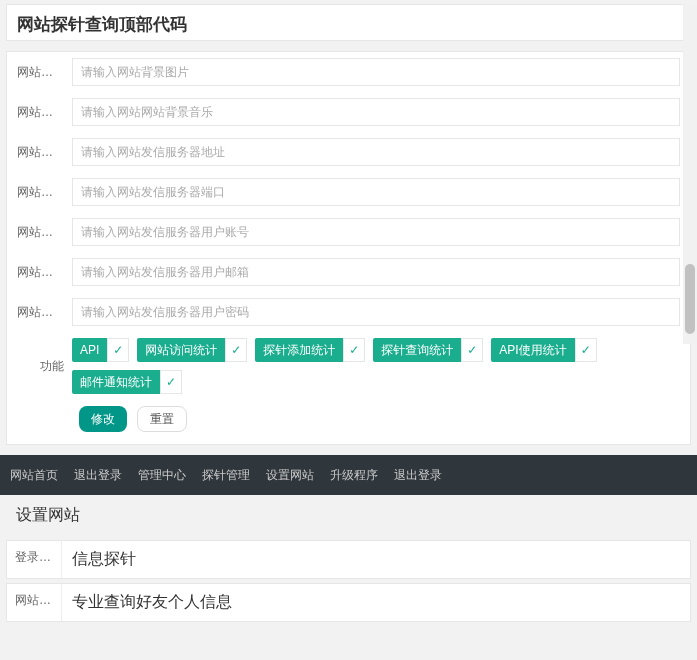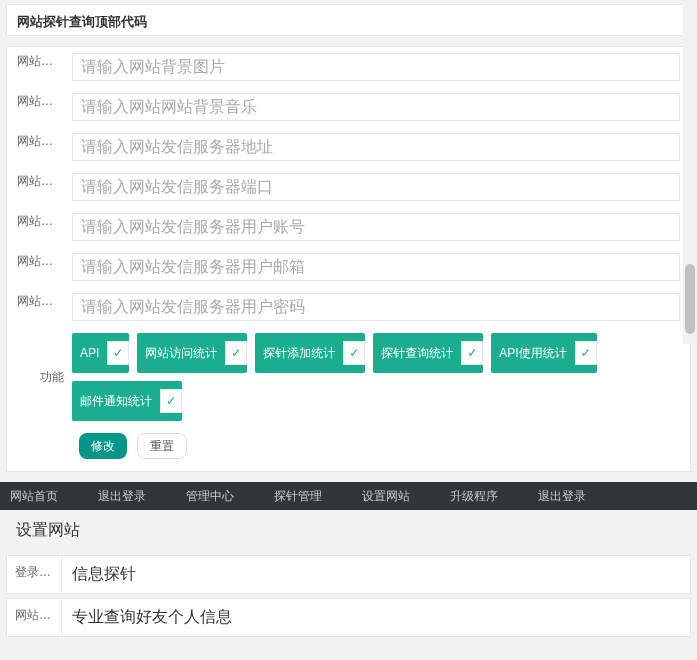--- a/index.html
+++ b/index.html
@@ -1,37 +1,37 @@
 <!DOCTYPE html>
 <html><head>
 <meta charset="utf-8">
 <style>
 * { margin: 0; padding: 0; box-sizing: border-box; }
 body { font-family: "Microsoft YaHei", Arial, sans-serif; font-size: 12px; color: #333; background: #f2f2f2; }
 .panel { background: #fff; border: 1px solid #e6e6e6; margin: 4px 6px 10px 6px; }
-.form-row { display: flex; padding: 6px 10px; }
+.form-row { display: flex; align-items: center; padding: 6px 10px; }
 .form-row + .form-row { border-top: 0; }
 .label-col { width: 55px; min-width: 55px; color: #666; font-size: 12px; overflow: hidden; white-space: nowrap; text-overflow: ellipsis; text-align: right; padding-right: 8px; }
 .input-col { flex: 1; }
-.input-col input { width: 100%; height: 28px; border: 1px solid #e6e6e6; padding: 0 8px; font-size: 16px; color: #333; }
+.input-col input { width: 100%; height: 28px; border: 1px solid #e6e6e6; padding: 0 8px; font-size: 12px; color: #333; }
 .input-col input::placeholder { color: #aaa; }
 .textarea-block { border: 1px solid #e6e6e6; margin: 4px 6px 10px 6px; background: #fff; }
-.textarea-block .ta-title { padding: 8px 10px 4px 10px; font-size: 13px; font-weight: bold; color: #333; }
+.textarea-block .ta-title { padding: 8px 10px 4px 10px; font-size: 17px; font-weight: bold; color: #333; }
 .textarea-block textarea { width: 100%; border: none; resize: none; padding: 6px 10px 10px 10px; font-size: 12px; color: #333; min-height: 50px; font-family: inherit; }
 .textarea-block textarea::placeholder { color: #aaa; }
 .func-row { display: flex; align-items: center; padding: 6px 10px 10px 10px; }
 .tags { display: flex; gap: 8px; flex-wrap: wrap; }
-.tag { display: inline-flex; align-items: center; background: #1AAD8E; color: #fff; font-size: 12px; height: 40px; border-radius: 2px; overflow: hidden; }
+.tag { display: inline-flex; align-items: center; background: #1AAD8E; color: #fff; font-size: 12px; height: 24px; border-radius: 2px; overflow: hidden; }
 .tag-label { padding: 0 8px; }
 .tag-check { width: 22px; height: 24px; display: flex; align-items: center; justify-content: center; background: #fff; color: #1AAD8E; border-left: 1px solid #e6e6e6; border-top: 1px solid #e6e6e6; border-right: 1px solid #e6e6e6; border-bottom: 1px solid #e6e6e6; }
 .btn-row { display: flex; gap: 10px; padding: 2px 10px 12px 72px; }
 .btn { height: 26px; padding: 0 12px; font-size: 12px; border-radius: 8px; border: none; cursor: pointer; }
 .btn-primary { background: #009688; color: #fff; }
 .btn-default { background: #fff; border: 1px solid #ddd; color: #555; }
-.nav { background: #2F363C; color: #ccc; display: flex; align-items: center; height: 28px; padding: 0 10px; gap: 40px; font-size: 12px; }
+.nav { background: #2F363C; color: #ccc; display: flex; align-items: center; height: 40px; padding: 0 10px; gap: 16px; font-size: 12px; }
 .nav-item { cursor: pointer; color: #ccc; }
 .page-title { padding: 10px 16px; font-size: 16px; color: #333; background: #f2f2f2; }
 .readonly-row { display: flex; border: 1px solid #e6e6e6; background: #fff; margin: 4px 6px; }
 .readonly-label { width: 55px; min-width: 55px; padding: 8px; font-size: 12px; color: #666; text-align: right; border-right: 1px solid #eee; overflow: hidden; white-space: nowrap; text-overflow: ellipsis; }
 .readonly-value { flex: 1; padding: 8px 10px; font-size: 16px; color: #333; }
 .scrollbar { position: absolute; right: 0; top: 0; width: 14px; height: 340px; background: #f1f1f1; }
 .scrollbar-thumb { position: absolute; right: 2px; width: 10px; background: #c1c1c1; border-radius: 5px; }
 .top-section { position: relative; }
 </style>
 </head>

